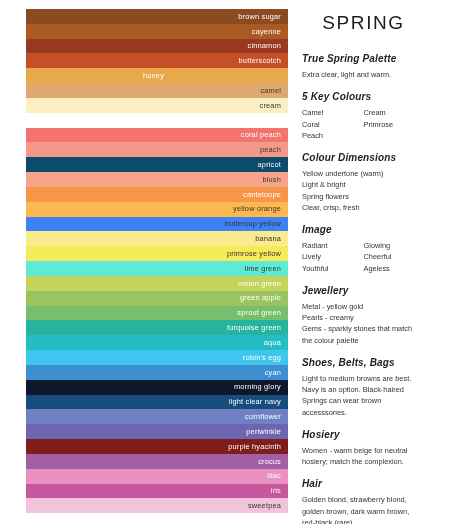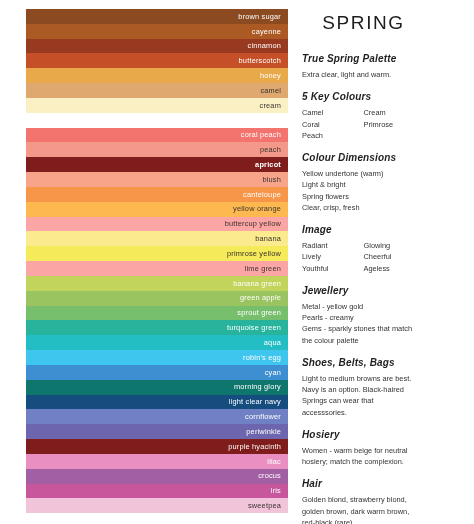--- a/index.html
+++ b/index.html
@@ -95,103 +95,103 @@
       </div>
       <div class="swatch" style="background: rgb(171, 90, 36);">
         <span class="swatch-label lt">cayenne</span>
       </div>
       <div class="swatch" style="background: rgb(152, 58, 31);">
         <span class="swatch-label lt">cinnamon</span>
       </div>
       <div class="swatch" style="background: rgb(197, 79, 39);">
         <span class="swatch-label lt">butterscotch</span>
       </div>
-      <div class="swatch" style="background: rgb(231, 169, 74);">
+      <div class="swatch" style="background: rgb(231, 169, 74); justify-content: center;">
         <span class="swatch-label lt">honey</span>
       </div>
       <div class="swatch" style="background: rgb(223, 168, 111);">
         <span class="swatch-label dk">camel</span>
       </div>
       <div class="swatch" style="background: rgb(251, 240, 196);">
         <span class="swatch-label dk">cream</span>
       </div>
       <div class="swatch">
         <span class="swatch-label lt">coral</span>
       </div>
       <div class="swatch" style="background: rgb(243, 115, 110);">
         <span class="swatch-label lt">coral peach</span>
       </div>
       <div class="swatch" style="background: rgb(244, 153, 138);">
         <span class="swatch-label dk">peach</span>
       </div>
-      <div class="swatch" style="background: #7f1d1d; font-weight: bold;">
+      <div class="swatch" style="background: #0c4a6e;">
         <span class="swatch-label lt">apricot</span>
       </div>
       <div class="swatch" style="background: rgb(247, 164, 138);">
         <span class="swatch-label dk">blush</span>
       </div>
       <div class="swatch" style="background: rgb(247, 149, 72);">
         <span class="swatch-label lt">canteloupe</span>
       </div>
       <div class="swatch" style="background: rgb(253, 185, 79);">
         <span class="swatch-label dk">yellow orange</span>
       </div>
-      <div class="swatch" style="background: #fca5a5;">
+      <div class="swatch" style="background: #3b82f6;">
         <span class="swatch-label dk">buttercup yellow</span>
       </div>
       <div class="swatch" style="background: rgb(251, 235, 142); padding-left: 48px;">
         <span class="swatch-label dk">banana</span>
       </div>
       <div class="swatch" style="background: rgb(245, 234, 90);">
         <span class="swatch-label dk">primrose yellow</span>
       </div>
-      <div class="swatch" style="background: #fca5a5; align-items: center;">
+      <div class="swatch" style="background: #5eead4; align-items: center;">
         <span class="swatch-label dk">lime green</span>
       </div>
       <div class="swatch" style="background: rgb(195, 212, 92);">
-        <span class="swatch-label lt">banana green</span>
+        <span class="swatch-label lt">melon green</span>
       </div>
       <div class="swatch" style="background: rgb(154, 196, 95);">
         <span class="swatch-label lt">green apple</span>
       </div>
       <div class="swatch" style="background: rgb(120, 191, 109);">
         <span class="swatch-label lt">sprout green</span>
       </div>
       <div class="swatch" style="background: rgb(39, 179, 156);">
         <span class="swatch-label lt">turquoise green</span>
       </div>
       <div class="swatch" style="background: rgb(35, 189, 196);">
         <span class="swatch-label lt">aqua</span>
       </div>
       <div class="swatch" style="background: rgb(63, 198, 239);">
         <span class="swatch-label lt">robin's egg</span>
       </div>
       <div class="swatch" style="background: rgb(61, 143, 210);">
         <span class="swatch-label lt">cyan</span>
       </div>
-      <div class="swatch" style="background: #0f766e; text-align: right;">
+      <div class="swatch" style="background: #0f172a; text-align: right;">
         <span class="swatch-label lt">morning glory</span>
       </div>
       <div class="swatch" style="background: rgb(22, 77, 127);">
         <span class="swatch-label lt">light clear navy</span>
       </div>
       <div class="swatch" style="background: rgb(111, 129, 196);">
         <span class="swatch-label lt">cornflower</span>
       </div>
       <div class="swatch" style="background: rgb(109, 102, 174);">
         <span class="swatch-label lt">periwinkle</span>
       </div>
       <div class="swatch" style="background: #7f1d1d;">
         <span class="swatch-label lt">purple hyacinth</span>
       </div>
+      <div class="swatch" style="background: rgb(162, 95, 163);">
+        <span class="swatch-label lt">crocus</span>
+      </div>
       <div class="swatch" style="background: rgb(233, 143, 193);">
         <span class="swatch-label lt">lilac</span>
-      </div>
-      <div class="swatch" style="background: rgb(162, 95, 163);">
-        <span class="swatch-label lt">crocus</span>
       </div>
       <div class="swatch" style="background: rgb(199, 86, 156);">
         <span class="swatch-label lt">iris</span>
       </div>
       <div class="swatch" style="background: rgb(242, 196, 218);">
         <span class="swatch-label dk">sweetpea</span>
       </div>
     </div>
 
   <div class="info-col">
@@ -253,21 +253,21 @@
           <div>Gems - sparkly stones that match</div>
           <div>the colour palette</div>
         </div>
     </div>
 
     <div class="sect">
       <div class="sect-head">Shoes, Belts, Bags</div>
       <div class="sect-body">
           <div>Light to medium browns are best.</div>
           <div>Navy is an option. Black-haired</div>
-          <div>Springs can wear that</div>
+          <div>Springs can wear brown</div>
           <div>accesssories.</div>
         </div>
     </div>
 
     <div class="sect">
       <div class="sect-head">Hosiery</div>
       <div class="sect-body">
           <div>Women - warm beige for neutral</div>
           <div>hosiery; match the complexion.</div>
         </div>

